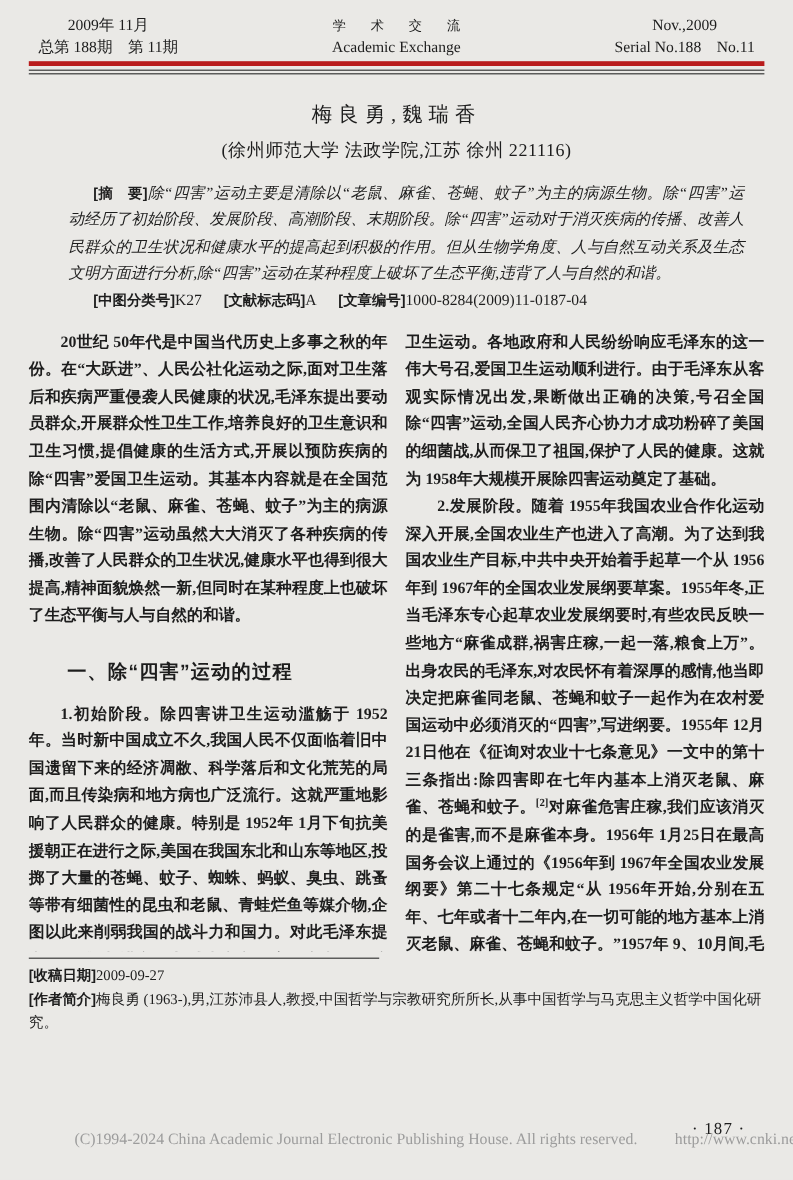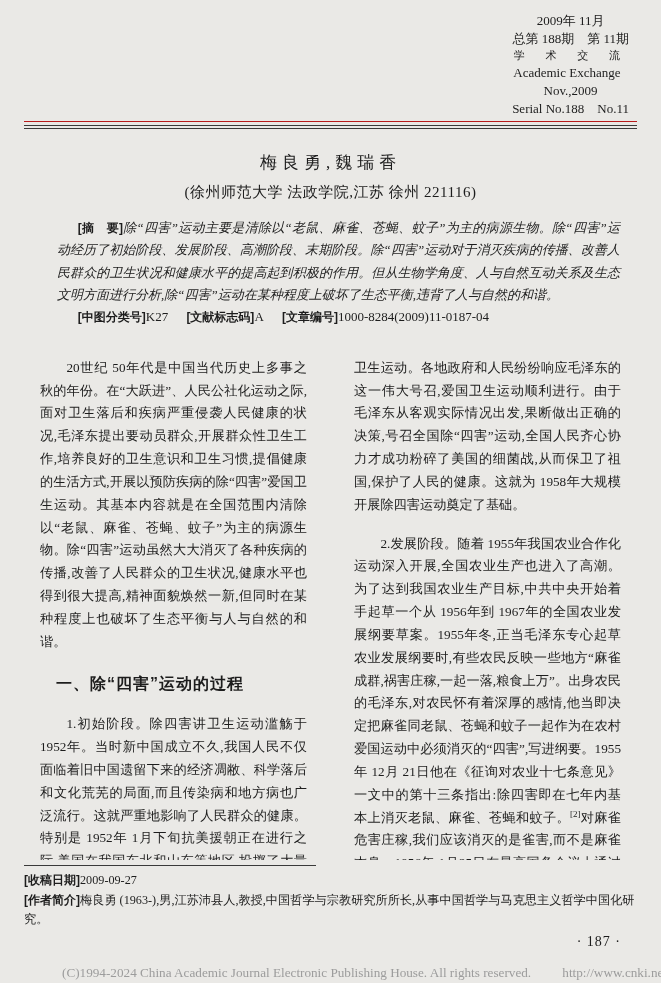--- a/index.html
+++ b/index.html
@@ -4,51 +4,51 @@
 <style>
   html,body{margin:0;padding:0;background:#eae9e6;}
   .page{
     width:661px;height:983px;box-sizing:border-box;
     padding:12px 24px 0;position:relative;overflow:hidden;
     background:#eae9e6;color:#1d1d1d;
     font-family:"Liberation Serif","DejaVu Serif",serif;
   }
   
   .hdr{display:flex;justify-content:space-between;align-items:flex-end;
-       padding:0 8px 3px;border-bottom:1px solid #b91c1c;line-height:1.4;flex-direction:column;}
+       padding:0 8px 3px;border-bottom:4px solid #b91c1c;line-height:1.4;}
   .hdr-block{text-align:center;font-size:13px;}
   .hdr-cn{font-size:11px;letter-spacing:9px;text-indent:9px;}
   .hdr-en{font-size:13px;}
   .double-rule{height:2px;border-top:1px solid #3a3a3a;border-bottom:1px solid #3a3a3a;margin-top:3px;}
   
   .title{text-align:center;font-size:27px;font-weight:700;letter-spacing:1.5px;margin:42px 0 0;}
   .authors{text-align:center;font-size:17px;letter-spacing:5px;margin-top:22px;}
   .affiliation{text-align:center;font-size:15px;margin-top:9px;letter-spacing:.5px;}
   
   .abstract{margin:15px 17px 0 33px;font-size:13px;line-height:1.7;}
   .abstract p{margin:0;text-indent:1.6em;text-align:justify;font-style:italic;}
   .abstract p.upright{font-style:normal;text-align:left;}
   .lbl{font-style:normal;font-weight:700;
        font-family:Liberation Sans, sans-serif;font-size:12px;}
   .gap{display:inline-block;width:1.4em;}
   
   .columns{display:flex;gap:15px;margin-top:13px;height:519px;overflow:hidden;}
   .col{flex:1;font-size:13.2px;line-height:1.73;text-align:justify;}
-  .col p{margin:16px;}
+  .col p{margin:0;font-weight:bold;}
   .col p.indent{text-indent:2em;}
-  .sec-heading{font-size:16px;font-weight:700;margin:10px 0 9px;padding-left:2em;
+  .sec-heading{font-size:16px;font-weight:700;margin:22px 0 9px;padding-left:2em;
        font-family:"Liberation Sans","DejaVu Sans",sans-serif;letter-spacing:1px;}
   sup{font-size:9px;line-height:0;}
   
   .footnote{margin-top:5px;font-size:12.2px;line-height:1.62;}
   .fn-rule{width:292px;height:1px;background:#3a3a3a;margin-bottom:5px;}
   .footnote p{margin:0;}
   
   .pageno{position:absolute;right:40px;bottom:33px;font-size:14px;letter-spacing:1px;}
-  .watermark{position:absolute;left:24px;right:0;bottom:2px;display:flex;
+  .watermark{position:absolute;left:24px;right:0;bottom:26px;display:flex;
        justify-content:space-between;color:#9c9c9c;font-size:13.2px;white-space:nowrap;}
   .wm-copy{margin-left:38px;}
   .wm-url{margin-right:-6px;}
 </style>
 </head>
 <body>
 
 <div class="page">
 
   <div class="hdr">

